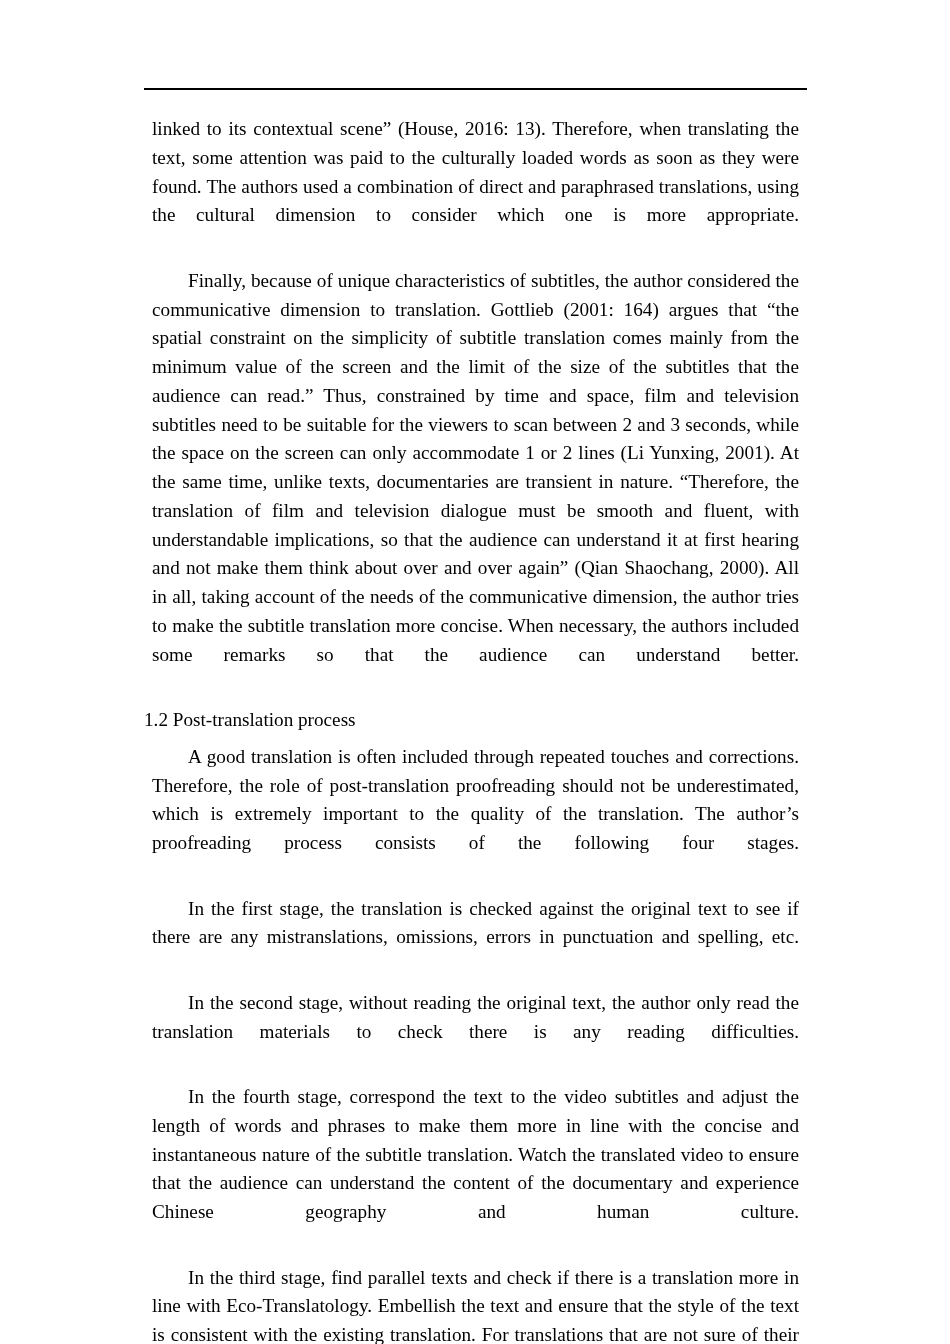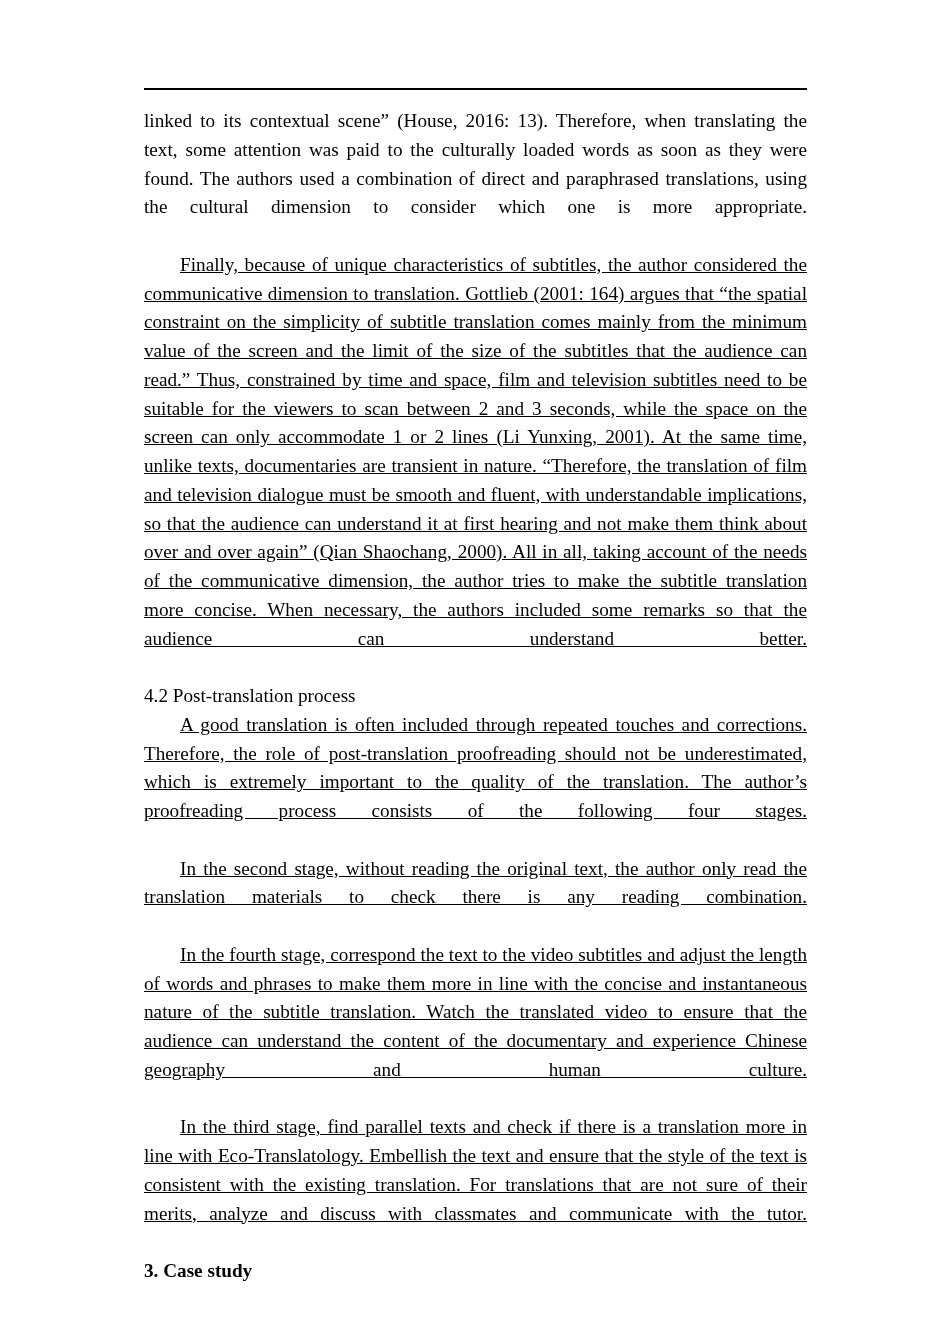--- a/index.html
+++ b/index.html
@@ -27,32 +27,31 @@
     height: 0;
     border-top: 2px solid #000000;
   }
   .body-block {
     position: absolute;
     left: 144px;
     top: 107px;
     width: 663px;
   }
   p.para {
-    margin: 0;
+    margin: 8px;
     font-size: 19.2px;
     line-height: 28.75px;
     text-align: justify;
     text-justify: inter-word;
     hyphens: none;
     -webkit-hyphens: none;
     letter-spacing: 0.01px;
   }
   p.indent {
     text-indent: 36px;
-    text-decoration: underline;
   }
   p.noindent {
     text-indent: 0;
   }
   p.heading-plain {
     margin: 0;
     font-size: 19.2px;
     line-height: 28.75px;
     text-align: left;
     text-indent: 0;
@@ -78,26 +77,27 @@
 <div class="page">
 
   <div class="header-rule"></div>
 
   <div class="body-block">
 
     <p class="para noindent">linked to its contextual scene” (House, 2016: 13). Therefore, when translating the text, some attention was paid to the culturally loaded words as soon as they were found. The authors used a combination of direct and paraphrased translations, using the cultural dimension to consider which one is more appropriate.</p>
 
     <p class="para indent">Finally, because of unique characteristics of subtitles, the author considered the communicative dimension to translation. Gottlieb (2001: 164) argues that “the spatial constraint on the simplicity of subtitle translation comes mainly from the minimum value of the screen and the limit of the size of the subtitles that the audience can read.” Thus, constrained by time and space, film and television subtitles need to be suitable for the viewers to scan between 2 and 3 seconds, while the space on the screen can only accommodate 1 or 2 lines (Li Yunxing, 2001). At the same time, unlike texts, documentaries are transient in nature. “Therefore, the translation of film and television dialogue must be smooth and fluent, with understandable implications, so that the audience can understand it at first hearing and not make them think about over and over again” (Qian Shaochang, 2000). All in all, taking account of the needs of the communicative dimension, the author tries to make the subtitle translation more concise. When necessary, the authors included some remarks so that the audience can understand better.</p>
 
-    <p class="heading-plain">4.2 Post-translation process</p>
+    <p class="heading-plain">1.2 Post-translation process</p>
 
     <p class="para indent">A good translation is often included through repeated touches and corrections. Therefore, the role of post-translation proofreading should not be underestimated, which is extremely important to the quality of the translation. The author’s proofreading process consists of the following four stages.</p>
 
+    <p class="para indent">In the first stage, the translation is checked against the original text to see if there are any mistranslations, omissions, errors in punctuation and spelling, etc.</p>
 
-    <p class="para indent">In the second stage, without reading the original text, the author only read the translation materials to check there is any reading combination.</p>
+    <p class="para indent">In the second stage, without reading the original text, the author only read the translation materials to check there is any reading difficulties.</p>
 
     <p class="para indent">In the fourth stage, correspond the text to the video subtitles and adjust the length of words and phrases to make them more in line with the concise and instantaneous nature of the subtitle translation. Watch the translated video to ensure that the audience can understand the content of the documentary and experience Chinese geography and human culture.</p>
 
     <p class="para indent">In the third stage, find parallel texts and check if there is a translation more in line with Eco-Translatology. Embellish the text and ensure that the style of the text is consistent with the existing translation. For translations that are not sure of their merits, analyze and discuss with classmates and communicate with the tutor.</p>
 
     <p class="heading-bold">3. Case study</p>
 
   </div>
 
 </div>

